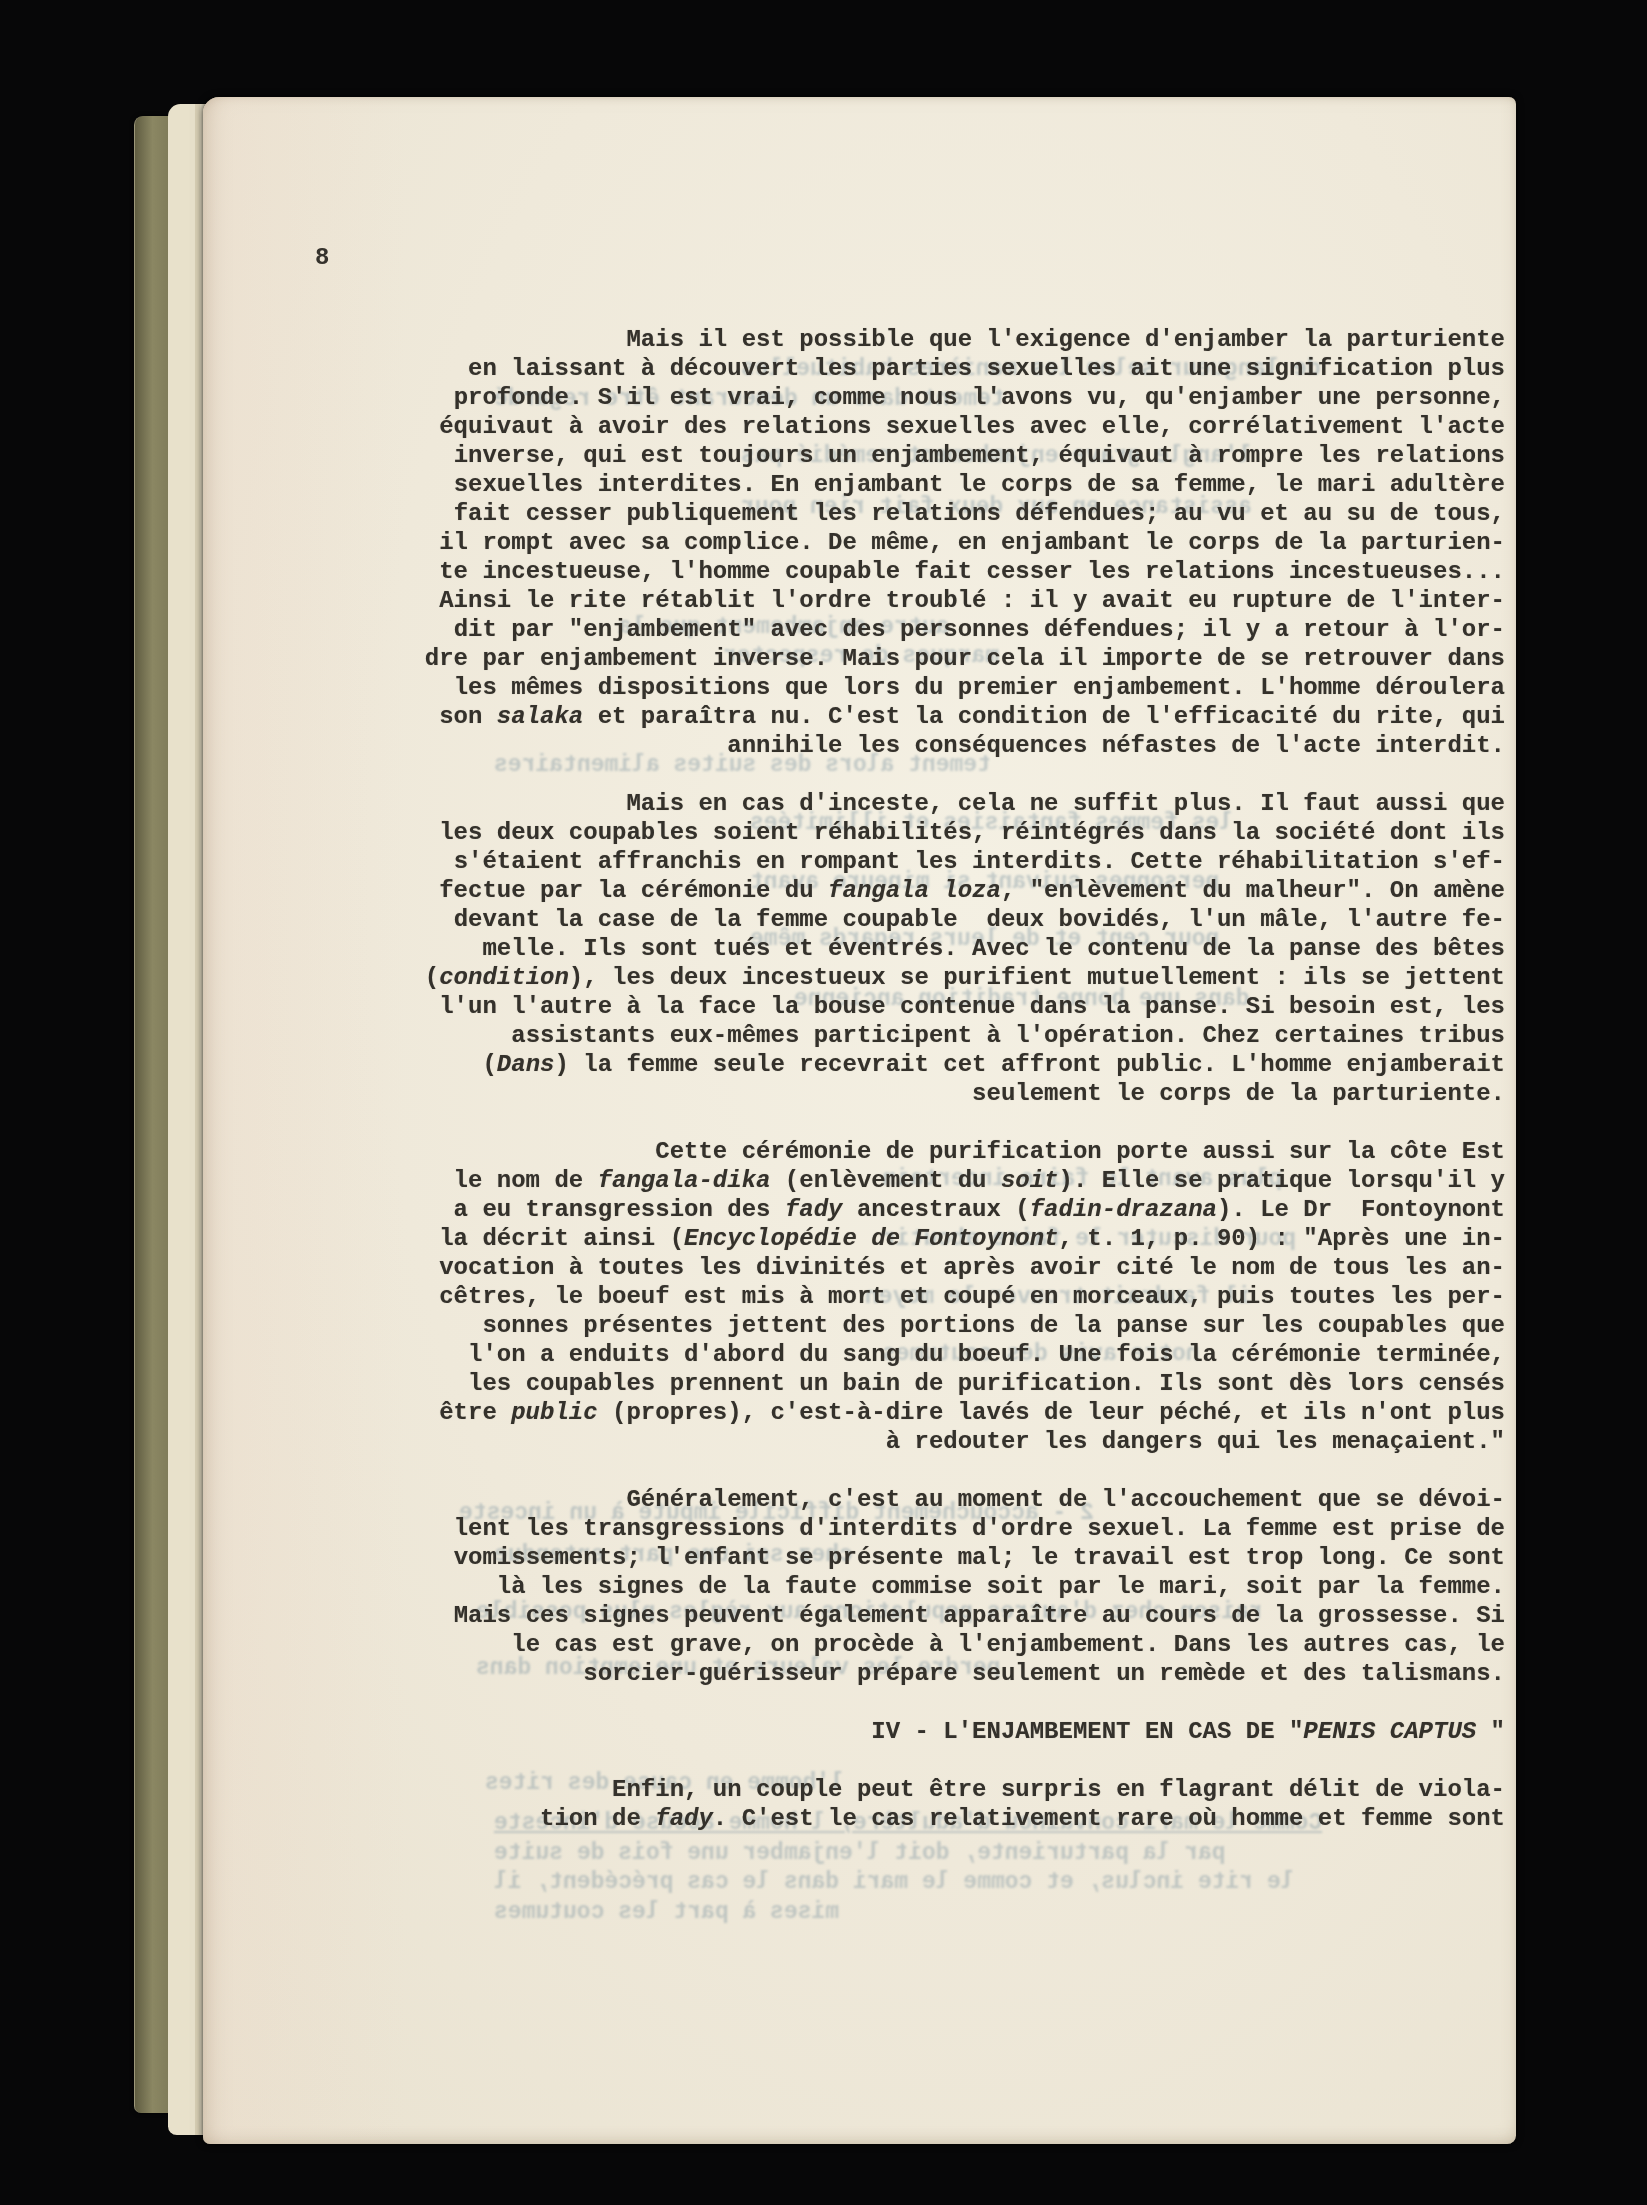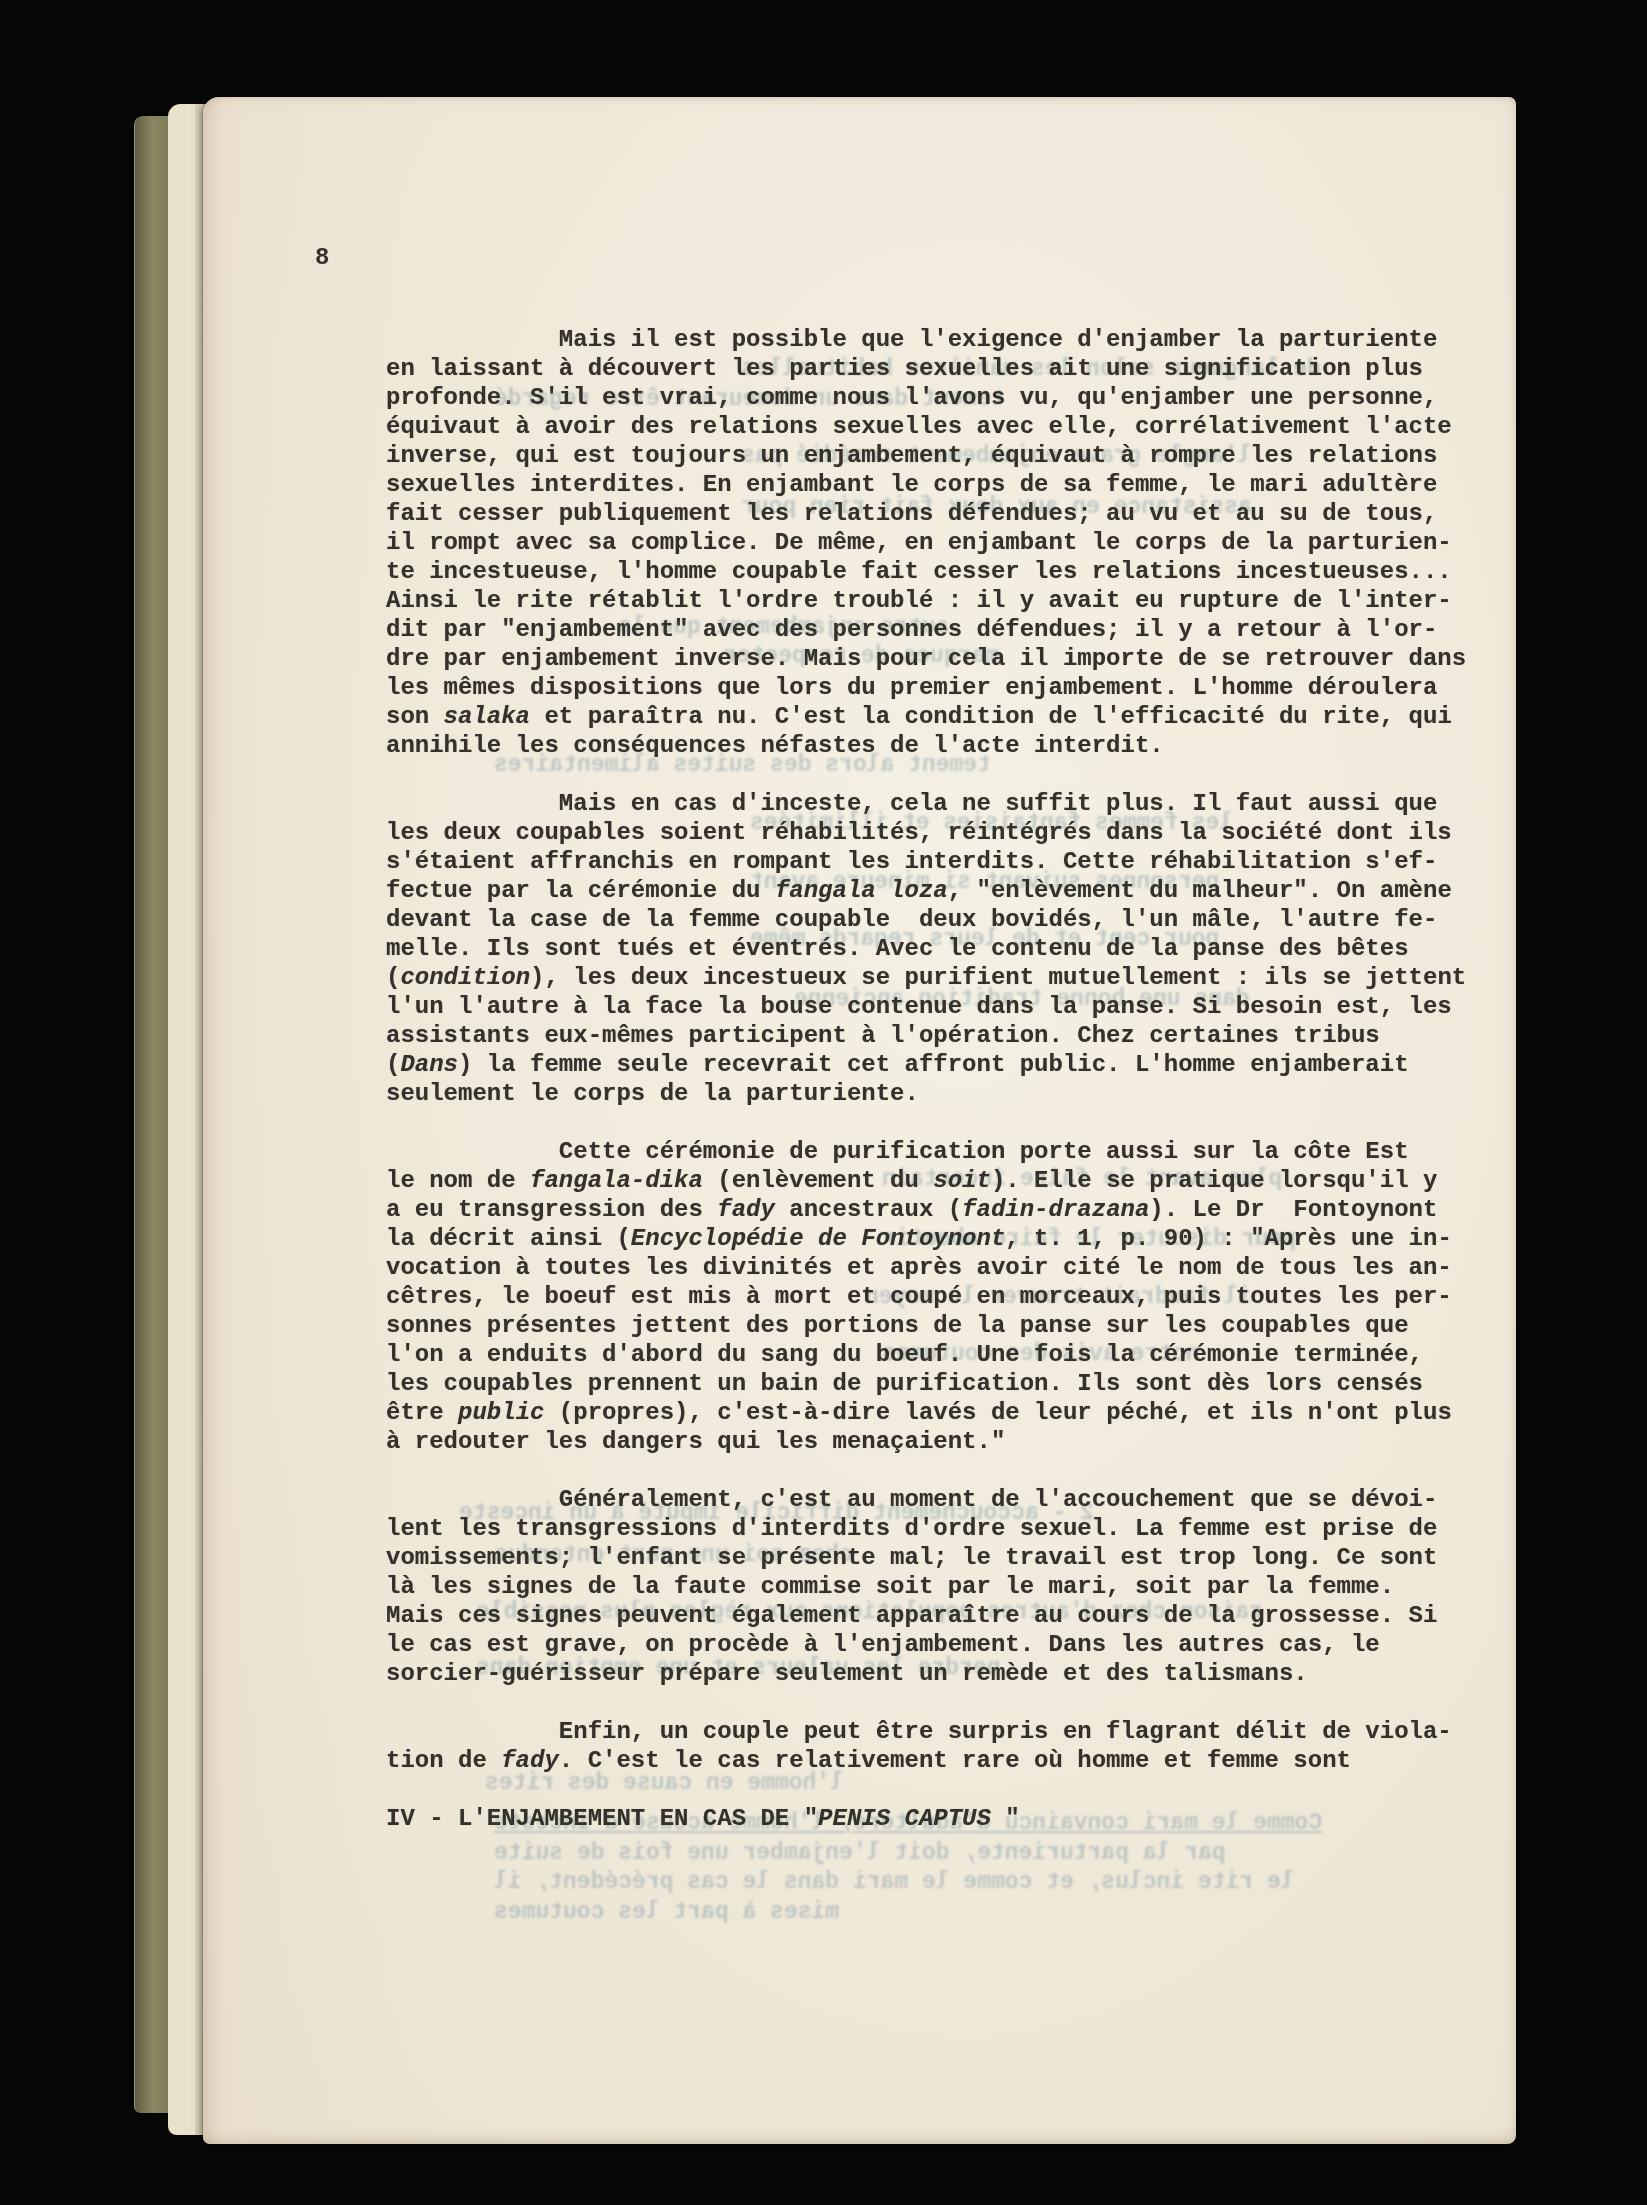--- a/index.html
+++ b/index.html
@@ -38,24 +38,25 @@
     content:"";position:absolute;inset:0;border-radius:inherit;
     background:linear-gradient(90deg, rgba(236,214,198,.30) 0%, rgba(236,214,198,0) 203px);
     pointer-events:none;
   }
   .page-number{
     position:absolute;left:315px;top:243px;
     font:700 24px/29px "Liberation Mono","DejaVu Sans Mono",monospace;
     color:#35322c;
   }
   .text-block{
-    position:absolute;left:386px;top:325px;width:1129px;
+    position:absolute;left:376px;top:325px;width:1129px;
     font:700 24px/29px "Liberation Mono","DejaVu Sans Mono",monospace;
     color:#34312b;
     text-shadow:0 0 0.9px rgba(52,47,40,.35);
+    text-align:right;
   }
   .block{white-space:pre;margin-bottom:29px;}
   .block i{}
   
   .ghost-layer{position:absolute;inset:0;pointer-events:none;}
   .ghost{
     position:absolute;white-space:pre;
     font:700 23px/26.5px "Liberation Mono","DejaVu Sans Mono",monospace;
     color:rgba(124,148,161,.55);
     transform:scaleX(-1);
@@ -136,18 +137,18 @@
 les coupables prennent un bain de purification. Ils sont dès lors censés
 être <i>public</i> (propres), c'est-à-dire lavés de leur péché, et ils n'ont plus
 à redouter les dangers qui les menaçaient."</div>
       <div class="block">            Généralement, c'est au moment de l'accouchement que se dévoi-
 lent les transgressions d'interdits d'ordre sexuel. La femme est prise de
 vomissements; l'enfant se présente mal; le travail est trop long. Ce sont
 là les signes de la faute commise soit par le mari, soit par la femme.
 Mais ces signes peuvent également apparaître au cours de la grossesse. Si
 le cas est grave, on procède à l'enjambement. Dans les autres cas, le
 sorcier-guérisseur prépare seulement un remède et des talismans.</div>
+      <div class="block">IV - L'ENJAMBEMENT EN CAS DE "<i>PENIS CAPTUS</i> "</div>
       <div class="block">            Enfin, un couple peut être surpris en flagrant délit de viola-
 tion de <i>fady</i>. C'est le cas relativement rare où homme et femme sont</div>
-      <div class="block">IV - L'ENJAMBEMENT EN CAS DE "<i>PENIS CAPTUS</i> "</div>
     </div>
 </div>
 
 
 </body></html>

